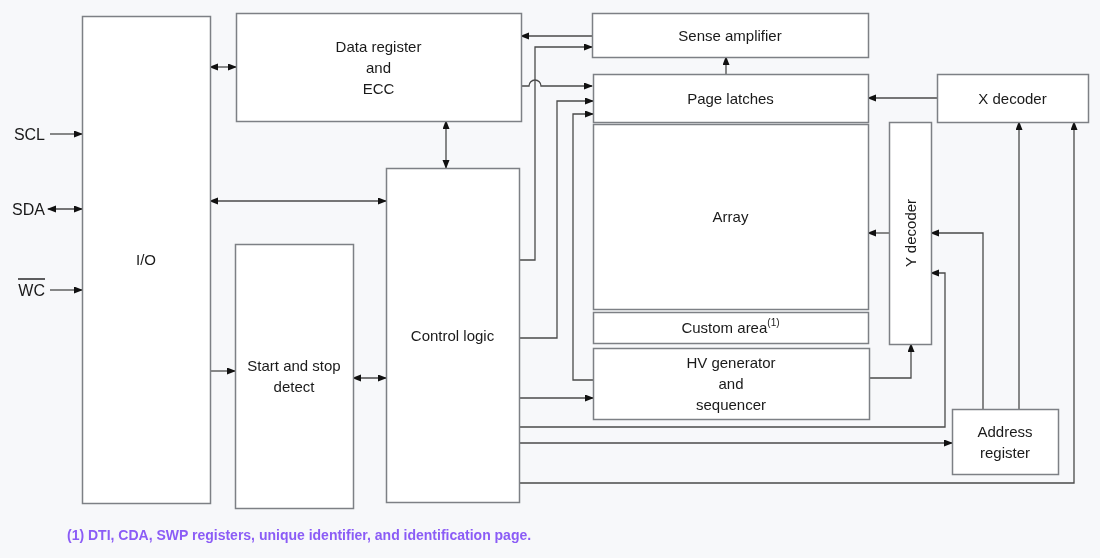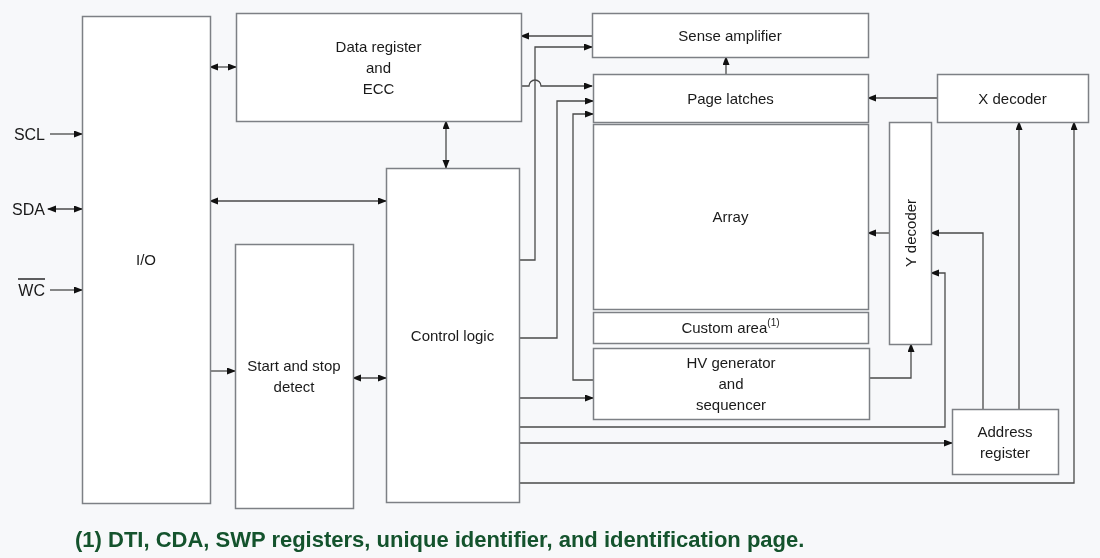--- a/index.html
+++ b/index.html
@@ -10,22 +10,22 @@
     position:relative;
     overflow:hidden;
   }
   .stage{position:absolute;inset:0;}
   svg{position:absolute;left:0;top:0;}
   .blk{fill:#ffffff;stroke:#7d8085;stroke-width:1.5;}
   .wire{fill:none;stroke:#4a4a4a;stroke-width:1.3;}
   .blk-label{fill:#1a1a1a;font-family:"Liberation Sans",sans-serif;font-size:15px;}
   .sig-label{fill:#1a1a1a;font-family:"Liberation Sans",sans-serif;font-size:16px;}
   .footnote{
-    position:absolute;left:75px;top:527px;
-    font-size:22px;font-weight:bold;color:#14532d;
+    position:absolute;left:67px;top:527px;
+    font-size:14px;font-weight:bold;color:#8b5cf6;
     white-space:nowrap;
   }
 </style>
 </head>
 <body>
 
 <div class="stage">
   <svg id="diagram-svg" xmlns="http://www.w3.org/2000/svg" width="1100" height="558" viewBox="0 0 1100 558">
       <defs>
         <marker id="ah" markerWidth="9" markerHeight="8" refX="8" refY="3.5" orient="auto-start-reverse" markerUnits="userSpaceOnUse">

